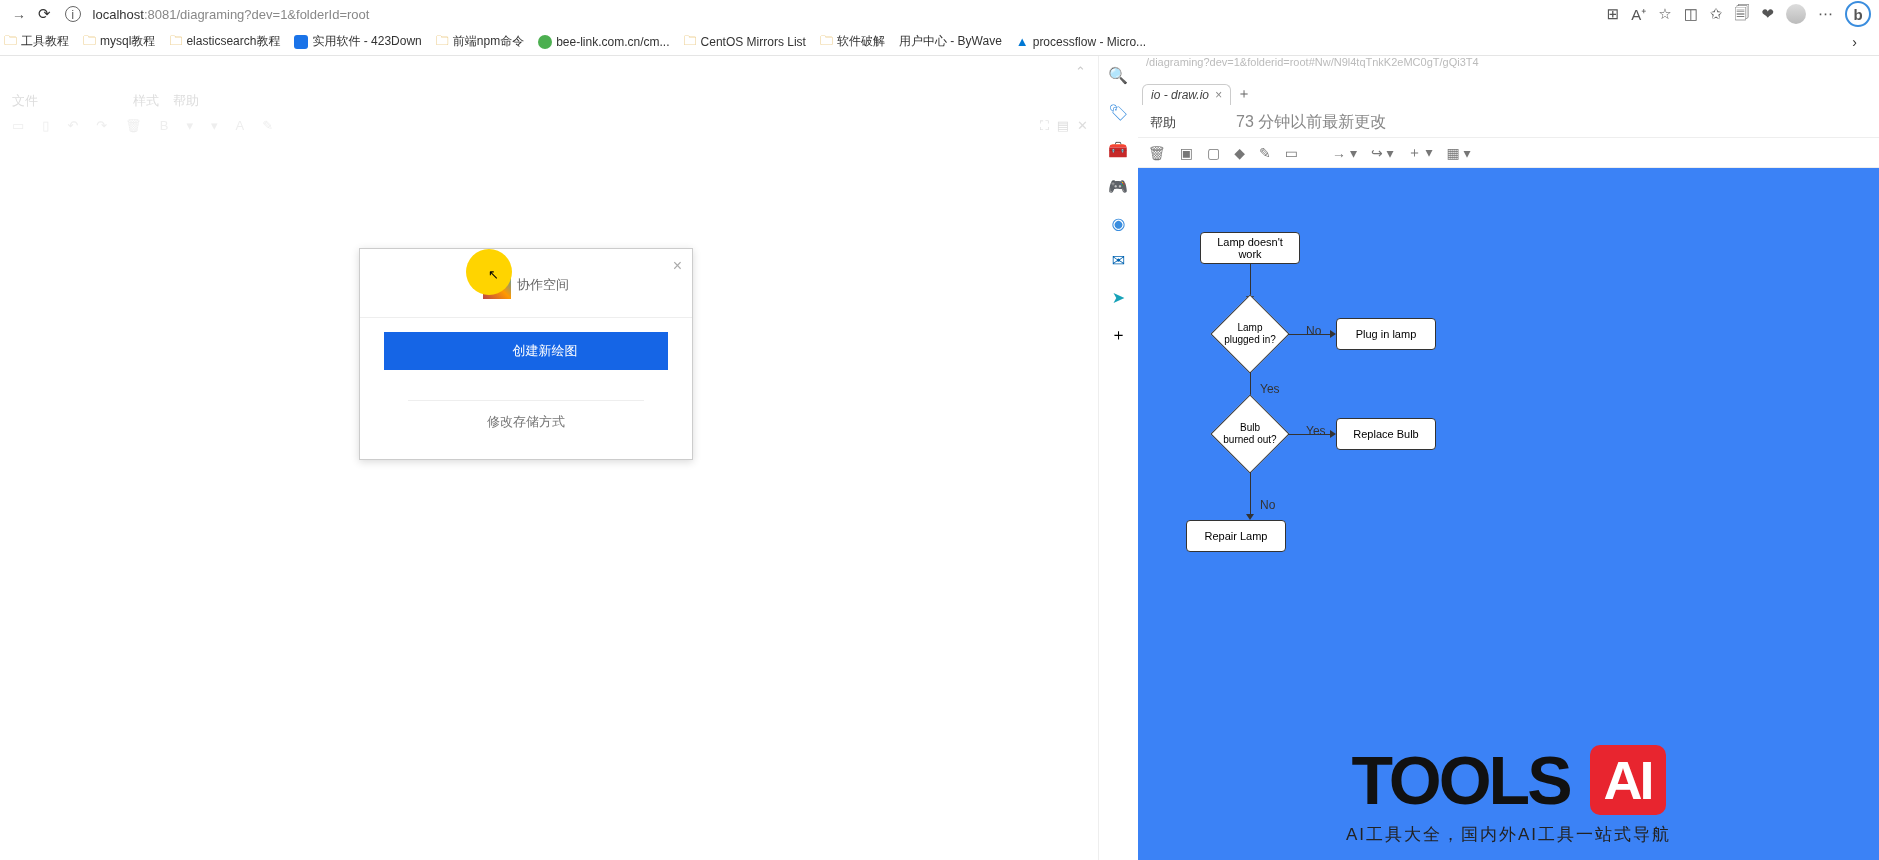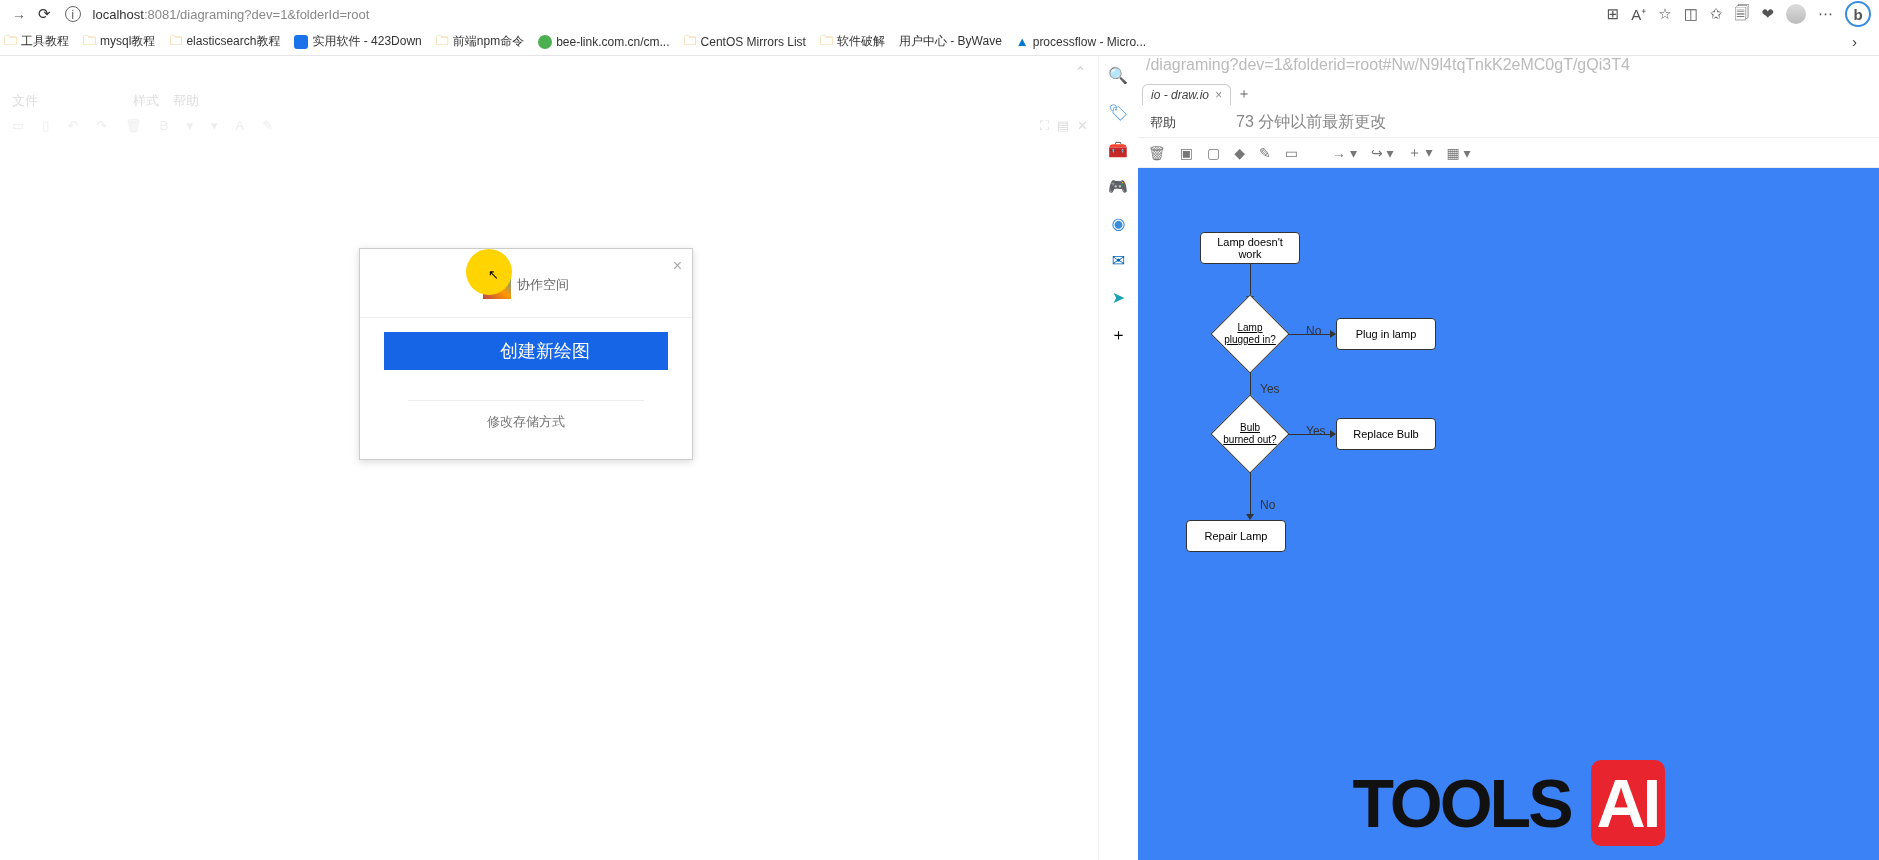--- a/index.html
+++ b/index.html
@@ -42,49 +42,49 @@
 
 
 .modal { position: absolute; left: 359px; top: 192px; width: 334px; background: #fff; border: 1px solid #ccc; box-shadow: 0 2px 8px rgba(0,0,0,.15); }
 .modal-header { position: relative; padding: 22px 10px 14px; text-align: center; border-bottom: 1px solid #eee; }
 .modal-title { font-size: 13px; color: #666; display: inline-flex; align-items: center; gap: 6px; }
 .modal-logo { width: 28px; height: 28px; display: inline-block; background: linear-gradient(45deg,#b44,#f90,#39c); }
 .modal-close { position: absolute; top: 8px; right: 10px; color: #aaa; font-size: 16px; cursor: pointer; }
 .highlight-dot { position: absolute; left: 106px; top: 0px; width: 46px; height: 46px; background: #ffd400; border-radius: 50%; z-index: 2; }
 .cursor-arrow { position: absolute; left: 128px; top: 18px; z-index: 3; font-size: 13px; color: #000; }
 .modal-body { padding: 14px 24px 8px; display: flex; flex-direction: column; gap: 12px; }
-.modal-btn { background: #1565e6; color: #fff; border: none; height: 38px; font-size: 18px; cursor: pointer; padding-left: 38px; }
+.modal-btn { background: #1565e6; color: #fff; border: none; height: 38px; font-size: 13px; cursor: pointer; padding-left: 38px; }
 .modal-footer { padding: 12px 0 20px; text-align: center; font-size: 13px; color: #777; border-top: 1px solid #eee; margin: 18px 24px 0; }
 
 
-.right-addr { height: 24px; font-size: 16px; color: #bbb; padding-left: 8px; overflow: hidden; white-space: nowrap; }
+.right-addr { height: 24px; font-size: 11px; color: #bbb; padding-left: 8px; overflow: hidden; white-space: nowrap; }
 .right-tabs { height: 28px; display: flex; align-items: center; }
 .tab { background: #fff; border: 1px solid #ccc; border-bottom: none; border-radius: 6px 6px 0 0; padding: 3px 8px; font-size: 12px; color: #444; display: flex; align-items: center; gap: 6px; margin-left: 4px; font-style: italic; }
 .tab .x { color: #888; font-size: 12px; }
 .tab-plus { margin-left: 6px; color: #666; font-size: 14px; }
 .right-menu { height: 30px; display: flex; align-items: center; gap: 16px; padding-left: 12px; font-size: 13px; color: #444; border-bottom: 1px solid #eee; }
 .right-menu .status { color: #888; font-size: 16px; margin-left: 44px; }
 .right-toolbar { height: 30px; display: flex; align-items: center; gap: 14px; padding-left: 10px; font-size: 14px; color: #777; border-bottom: 1px solid #eee; }
 .right-canvas { position: relative; width: 100%; height: calc(100% - 112px); background: #3b82f6; }
 
 
 .fc-box { position: absolute; border: 1px solid #333; background: #fff; font-size: 11px; display: flex; align-items: center; justify-content: center; text-align: center; padding: 2px 6px; border-radius: 4px; }
 .fc-diamond { position: absolute; width: 80px; height: 80px; }
 .fc-diamond .d { width: 56px; height: 56px; border: 1px solid #333; transform: rotate(45deg); position: absolute; left: 12px; top: 12px; background: #fff; }
-.fc-diamond .t { position: absolute; left: 0; top: 0; width: 80px; height: 80px; display: flex; align-items: center; justify-content: center; font-size: 10px; text-align: center; line-height: 1.2; text-decoration: underline; }
+.fc-diamond .t { position: absolute; left: 0; top: 0; width: 80px; height: 80px; display: flex; align-items: center; justify-content: center; font-size: 10px; text-align: center; line-height: 1.2; }
 .fc-label { position: absolute; font-size: 12px; color: #333; }
 .fc-line-v { position: absolute; width: 1px; background: #333; }
 .fc-line-h { position: absolute; height: 1px; background: #333; }
 .fc-arrow-down { position: absolute; width: 0; height: 0; border-left: 4px solid transparent; border-right: 4px solid transparent; border-top: 6px solid #333; }
 .fc-arrow-right { position: absolute; width: 0; height: 0; border-top: 4px solid transparent; border-bottom: 4px solid transparent; border-left: 6px solid #333; }
 
 
 .tools-ai { position: absolute; bottom: 14px; left: 14px; right: 14px; text-align: center; }
 .tools-ai .big { font-size: 68px; font-weight: 900; letter-spacing: -3px; color: #111; display: inline-flex; align-items: center; gap: 20px; }
-.tools-ai .ai-badge { background: #e8252f; color: #fff; padding: 4px 6px; border-radius: 10px; font-size: 68px; }
+.tools-ai .ai-badge { background: #e8252f; color: #fff; padding: 4px 14px; border-radius: 10px; font-size: 54px; }
 .tools-ai .sub { font-size: 17px; color: #222; letter-spacing: 2px; margin-top: 4px; }
 </style>
 </head>
 <body>
 
 <div class="browser-bar">
   <span class="nav-arrow">→</span>
   <span class="refresh-icon">⟳</span>
   <span class="info-icon">i</span>
   <span class="addr">
@@ -277,16 +277,17 @@
 
       <div class="fc-box" style="left:48px; top:352px; width:100px; height:32px;">
           <span>Repair Lamp</span>
         </div>
 
       <div class="tools-ai">
         <div class="big">
           <span>TOOLS</span>
           <span class="ai-badge">AI</span>
         </div>
+        <div class="sub">AI工具大全，国内外AI工具一站式导航</div>
       </div>
     </div>
   </div>
 </div>
 
 </body></html>

